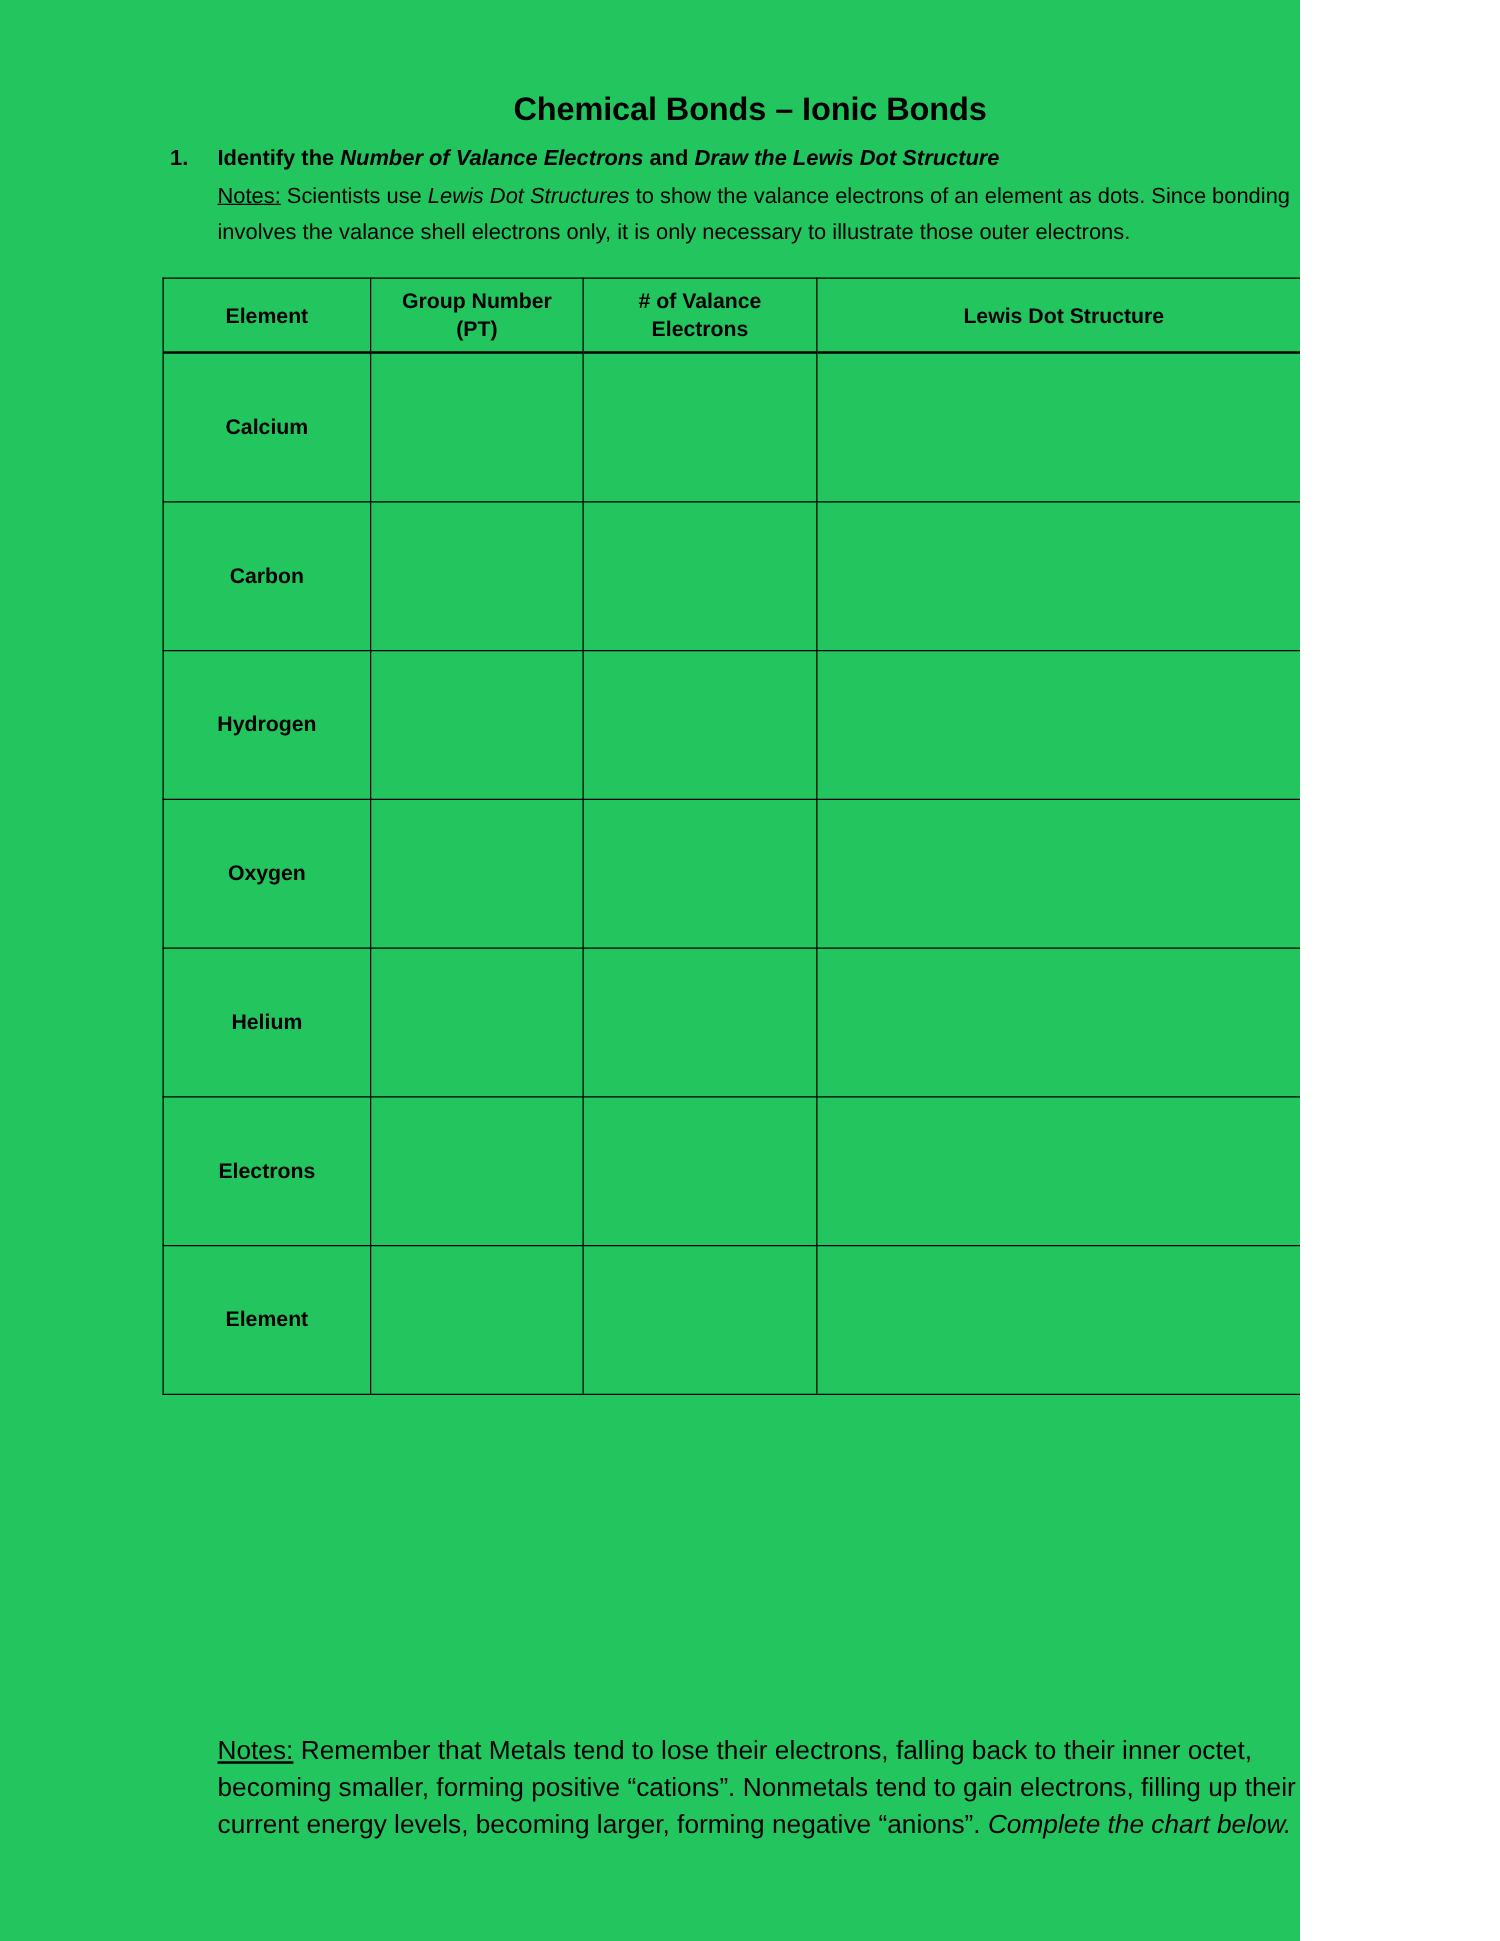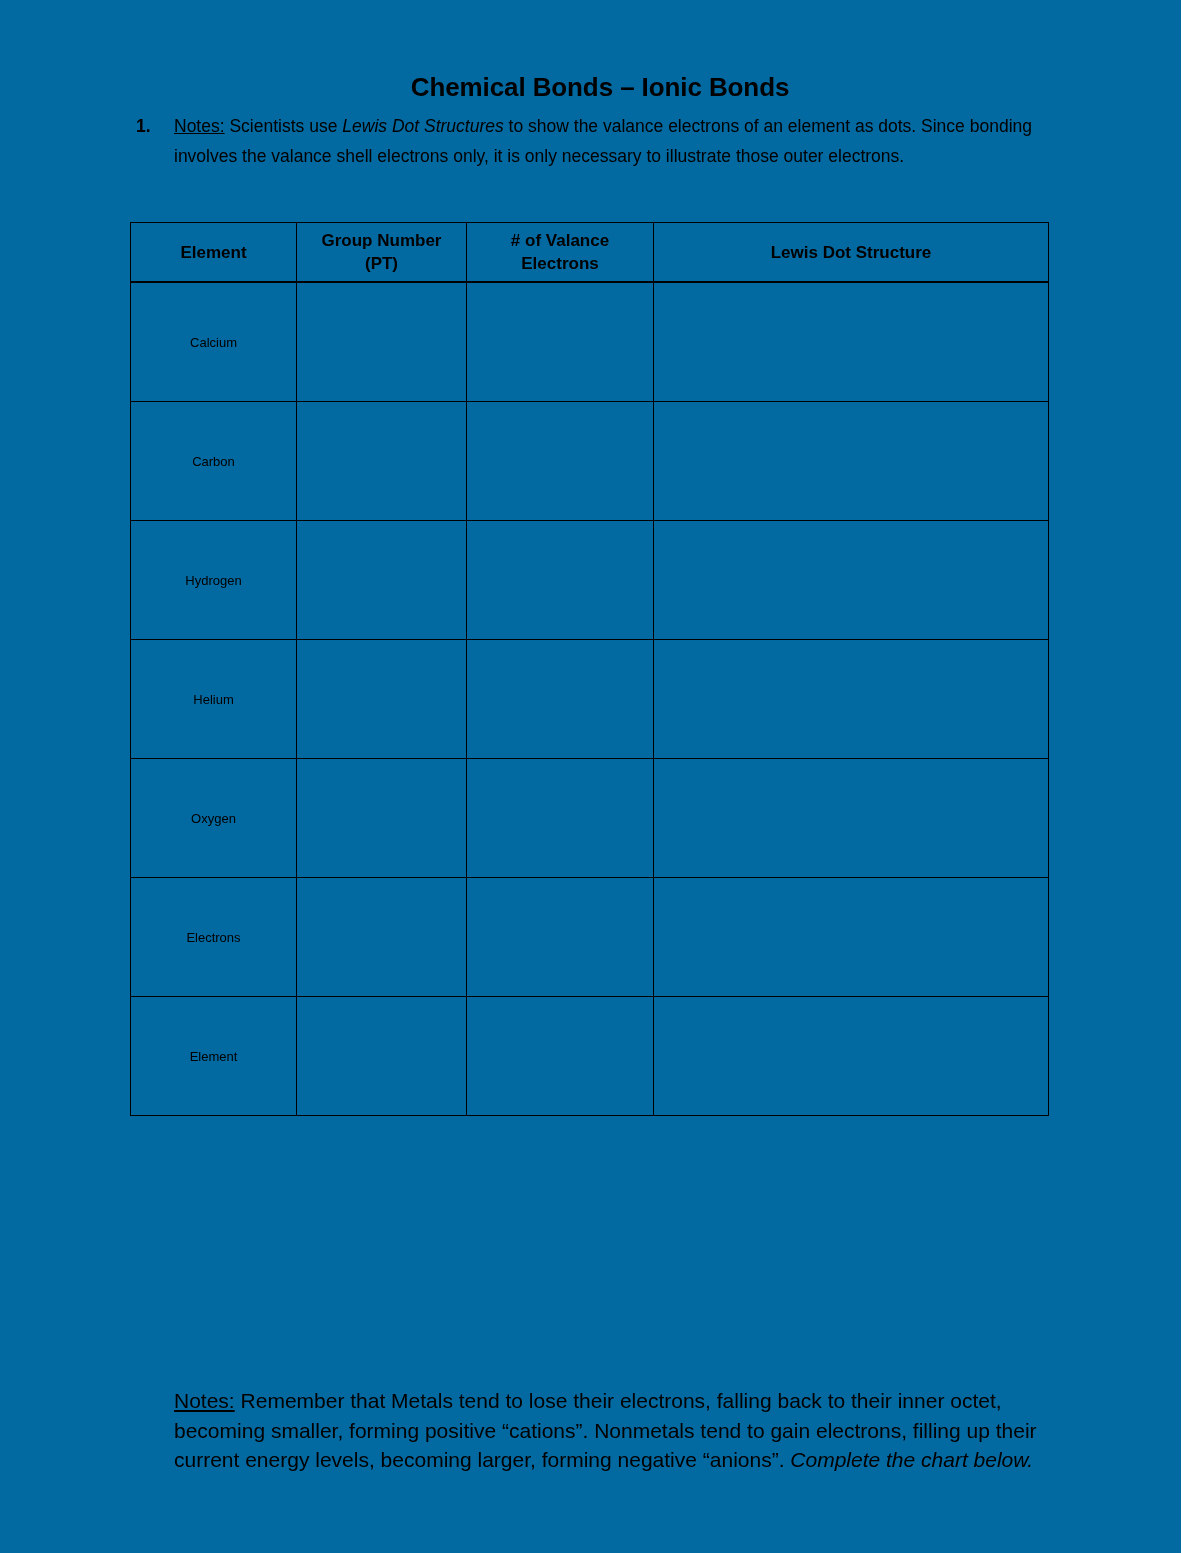--- a/index.html
+++ b/index.html
@@ -9,23 +9,23 @@
   }
   body {
     width: 1200px;
     height: 1553px;
     font-family: "Liberation Sans", sans-serif;
     color: #000000;
     -webkit-font-smoothing: none;
   }
   .page {
     position: relative;
-    width: 1181px;
+    width: 1040px;
     height: 1553px;
-    background: #0369a1;
+    background: #22c55e;
     overflow: hidden;
   }
 
   
   .doc-title {
     position: absolute;
     left: 0;
     top: 70px;
     width: 1200px;
     text-align: center;
@@ -94,22 +94,22 @@
     height: 58px;
     font-size: 17px;
     font-weight: bold;
     line-height: 23px;
     border-bottom-width: 2.6px;
   }
   table.sheet tbody td {
     height: 118px;
   }
   td.el-name {
-    font-size: 13px;
-    font-weight: normal;
+    font-size: 17px;
+    font-weight: bold;
     margin-left: 25px;
   }
   .c1 { width: 166px; }
   .c2 { width: 170px; }
   .c3 { width: 187px; }
   .c4 { width: 395px; }
   .hdr-l1 { display: block; }
   .hdr-l2 { display: block; }
 
   
@@ -128,20 +128,21 @@
 <body>
 
 <div class="page">
 
   <div class="doc-title">Chemical Bonds – Ionic Bonds</div>
 
   <div class="intro">
     <div class="intro-row">
       <div class="intro-num">1.</div>
       <div class="intro-body">
+        <div class="intro-head"><span>Identify the </span><span class="it">Number of Valance Electrons</span><span> and </span><span class="it">Draw the Lewis Dot Structure</span></div>
         <div class="intro-notes"><span class="u">Notes:</span><span> Scientists use </span><span class="it">Lewis Dot Structures</span><span> to show the valance electrons of an element as dots. Since bonding involves the valance shell electrons only, it is only necessary to illustrate those outer electrons.</span></div>
       </div>
     </div>
   </div>
 
   <div class="tbl-wrap">
     <table class="sheet">
       <colgroup>
         <col class="c1">
           <col class="c2">
@@ -179,27 +180,27 @@
           <td></td>
           <td></td>
         </tr>
         <tr>
           <td class="el-name">Hydrogen</td>
           <td></td>
           <td></td>
           <td></td>
         </tr>
         <tr>
+          <td class="el-name">Oxygen</td>
+          <td></td>
+          <td></td>
+          <td></td>
+        </tr>
+        <tr>
           <td class="el-name">Helium</td>
-          <td></td>
-          <td></td>
-          <td></td>
-        </tr>
-        <tr>
-          <td class="el-name">Oxygen</td>
           <td></td>
           <td></td>
           <td></td>
         </tr>
         <tr>
           <td class="el-name">Electrons</td>
           <td></td>
           <td></td>
           <td></td>
         </tr>

